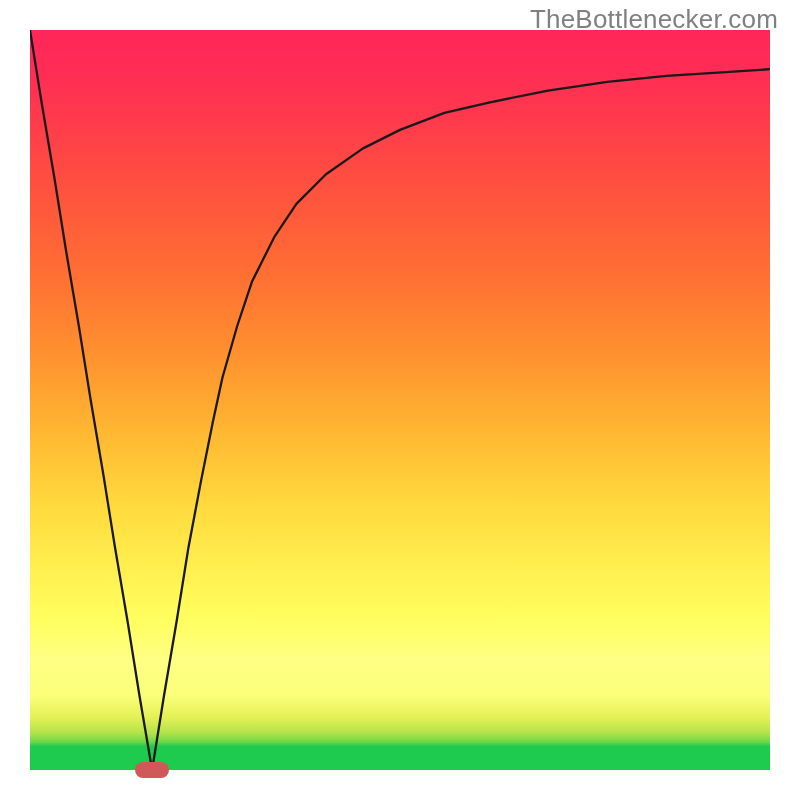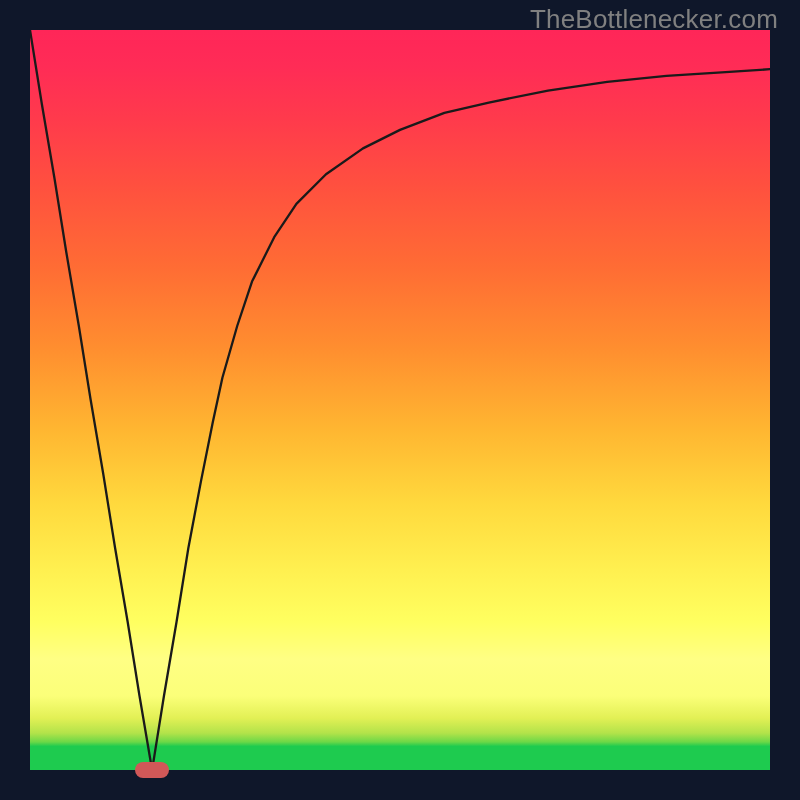--- a/index.html
+++ b/index.html
@@ -8,21 +8,21 @@
     width: 800px;
     height: 800px;
     background: #000;
     overflow: hidden;
     font-family: Arial, Helvetica, sans-serif;
   }
   .frame {
     position: relative;
     width: 800px;
     height: 800px;
-    background: #0f172a;
+    background: #ffffff;
   }
   .plot-area {
     position: absolute;
     left: 30px;
     top: 30px;
     width: 740px;
     height: 740px;
     background: linear-gradient(to top,
       #1ecb4f 0%,
       #1ecb4f 3.2%,

